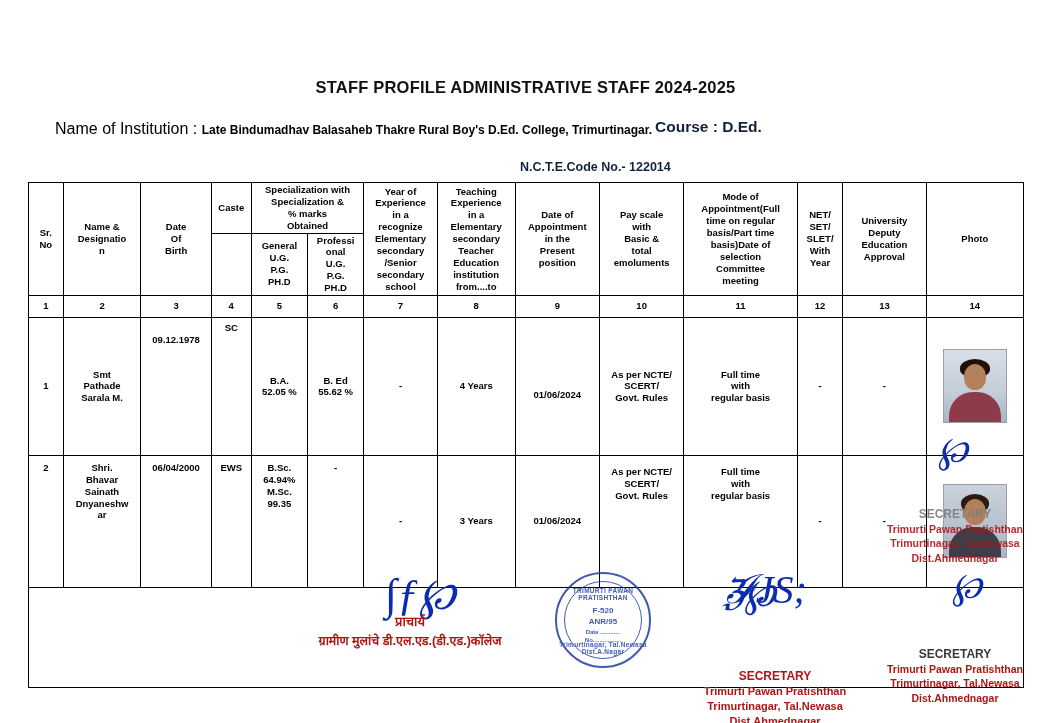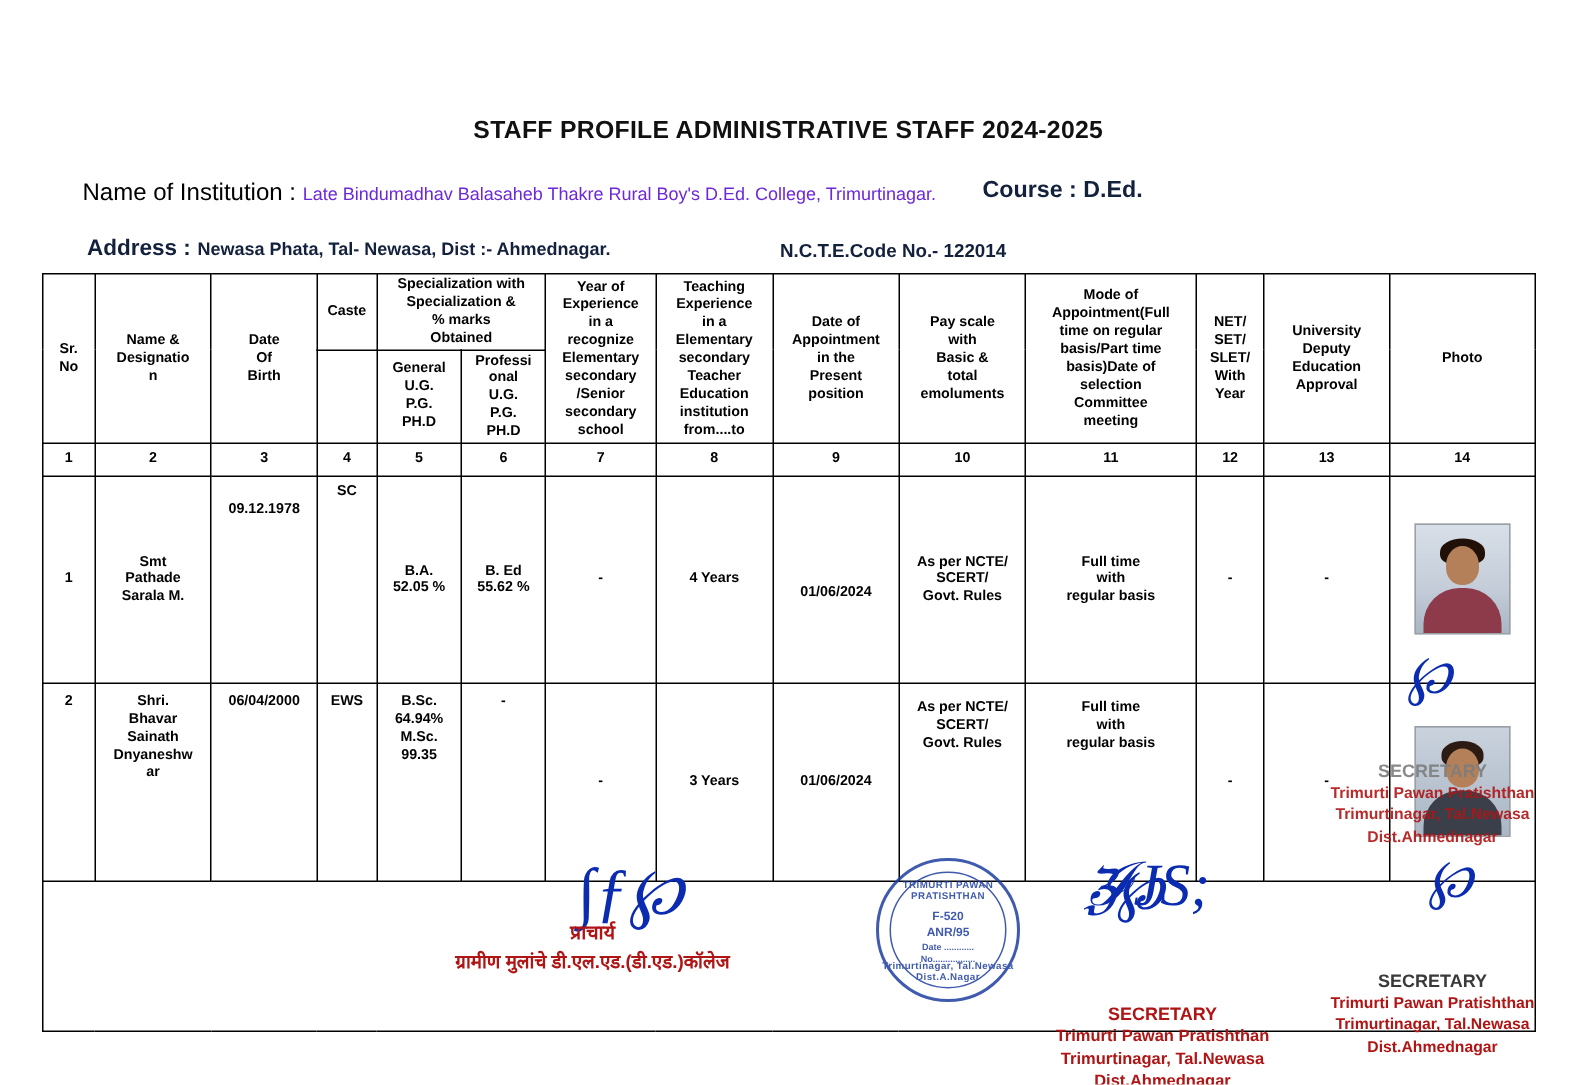--- a/index.html
+++ b/index.html
@@ -32,22 +32,22 @@
     color: #111;
   }
   .inst-line {
     position: absolute;
     top: 120px;
     left: 55px;
     white-space: nowrap;
   }
   .inst-value {
     font-size: 12px;
-    font-weight: normal;
-    color: #6d28d9;
+    font-weight: bold;
+    color: #000000;
   }
   .course-line {
     position: absolute;
     top: 118px;
     left: 655px;
     font-size: 15.5px;
     font-weight: bold;
     color: #14213d;
     white-space: nowrap;
   }
@@ -217,24 +217,20 @@
 
   <div class="doc-title">STAFF PROFILE ADMINISTRATIVE  STAFF 2024-2025</div>
 
   <div class="inst-line">
     <span>Name of Institution :</span>
     <span class="inst-value">Late Bindumadhav Balasaheb Thakre Rural Boy's D.Ed. College, Trimurtinagar.</span>
   </div>
 
   <div class="course-line">Course  :  D.Ed.</div>
 
-  <div class="addr-line">
-    <span class="addr-label">Address  :</span>
-    <span class="addr-value">Newasa  Phata, Tal- Newasa, Dist :- Ahmednagar.</span>
-  </div>
 
   <div class="nctc-line">N.C.T.E.Code No.- 122014</div>
 
   <table class="staff">
     <colgroup>
       <col style="width:32px">
       <col style="width:72px">
       <col style="width:65px">
       <col style="width:37px">
       <col style="width:52px">
@@ -497,26 +493,26 @@
     </tr>
 
     <tr class="sigrow">
       <td colspan="14"></td>
     </tr>
   </tbody>
     </table>
 
   <div class="scribble" style="left:385px; top:562px; font-size:44px;">∫ƒ℘</div>
 
-  <div class="sig-marathi" style="left:270px; top:612px; width:250px;">
+  <div class="sig-marathi" style="left:285px; top:612px; width:250px;">
     <div style="font-size:13px">प्राचार्य</div>
     <div>ग्रामीण मुलांचे डी.एल.एड.(डी.एड.)कॉलेज</div>
   </div>
 
-  <div class="stamp" style="left:584px; top:572px;">
+  <div class="stamp" style="left:555px; top:572px;">
     <div class="stamp-arc-top">TRIMURTI PAWAN PRATISHTHAN</div>
     <div class="stamp-inner">
       <div>F-520</div>
       <div>ANR/95</div>
       <div style="font-size:6px">Date ............</div>
       <div style="font-size:6px">No.................</div>
     </div>
     <div class="stamp-arc-bot">Trimurtinagar, Tal.Newasa Dist.A.Nagar</div>
   </div>
 

